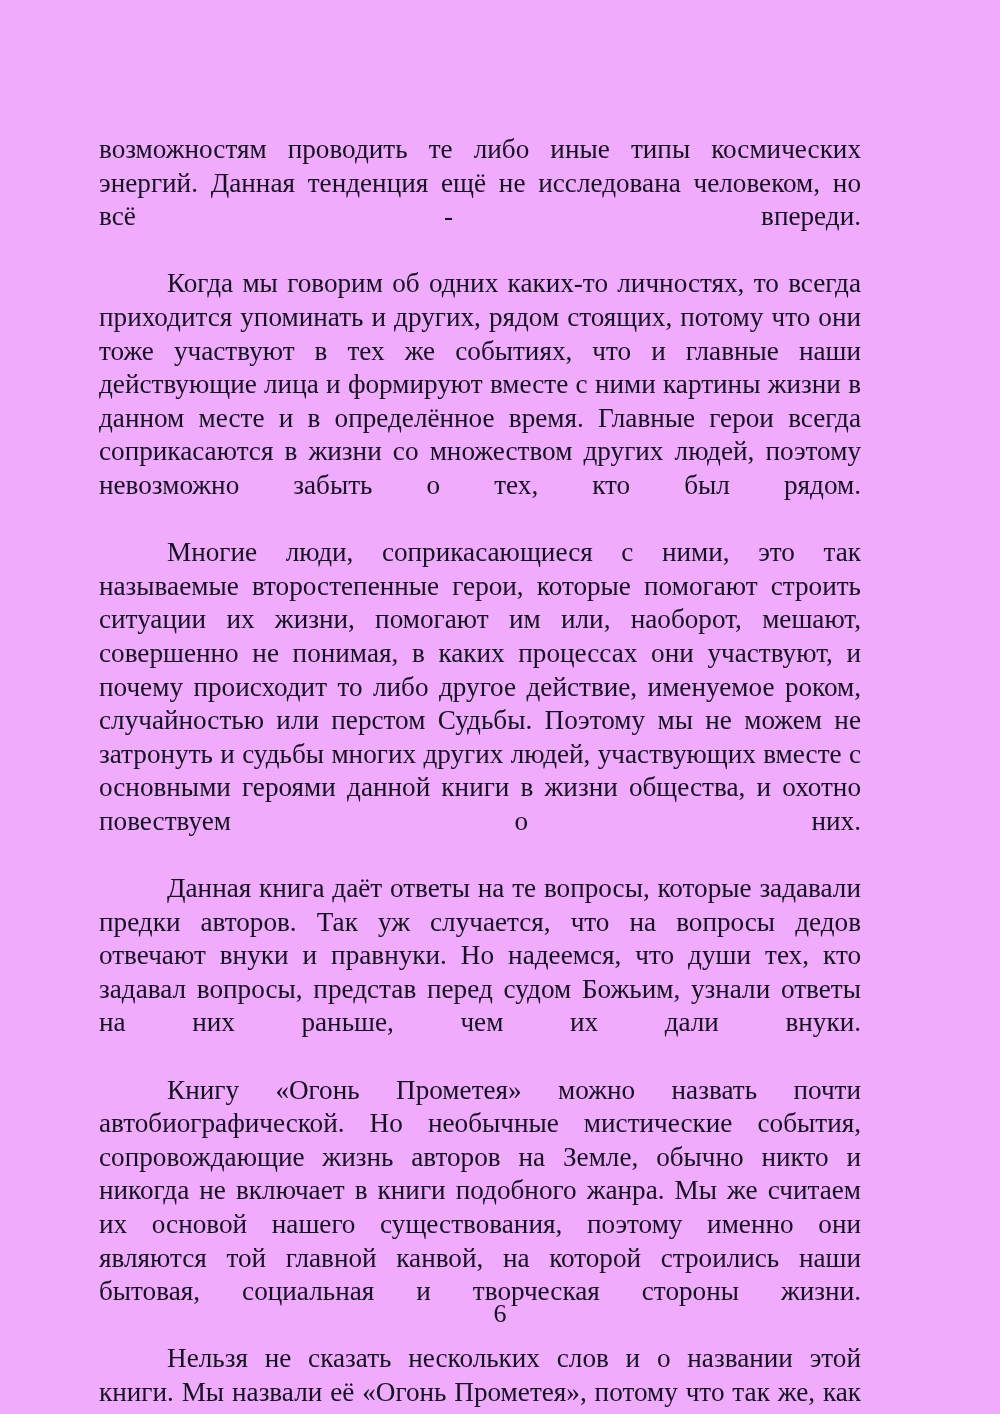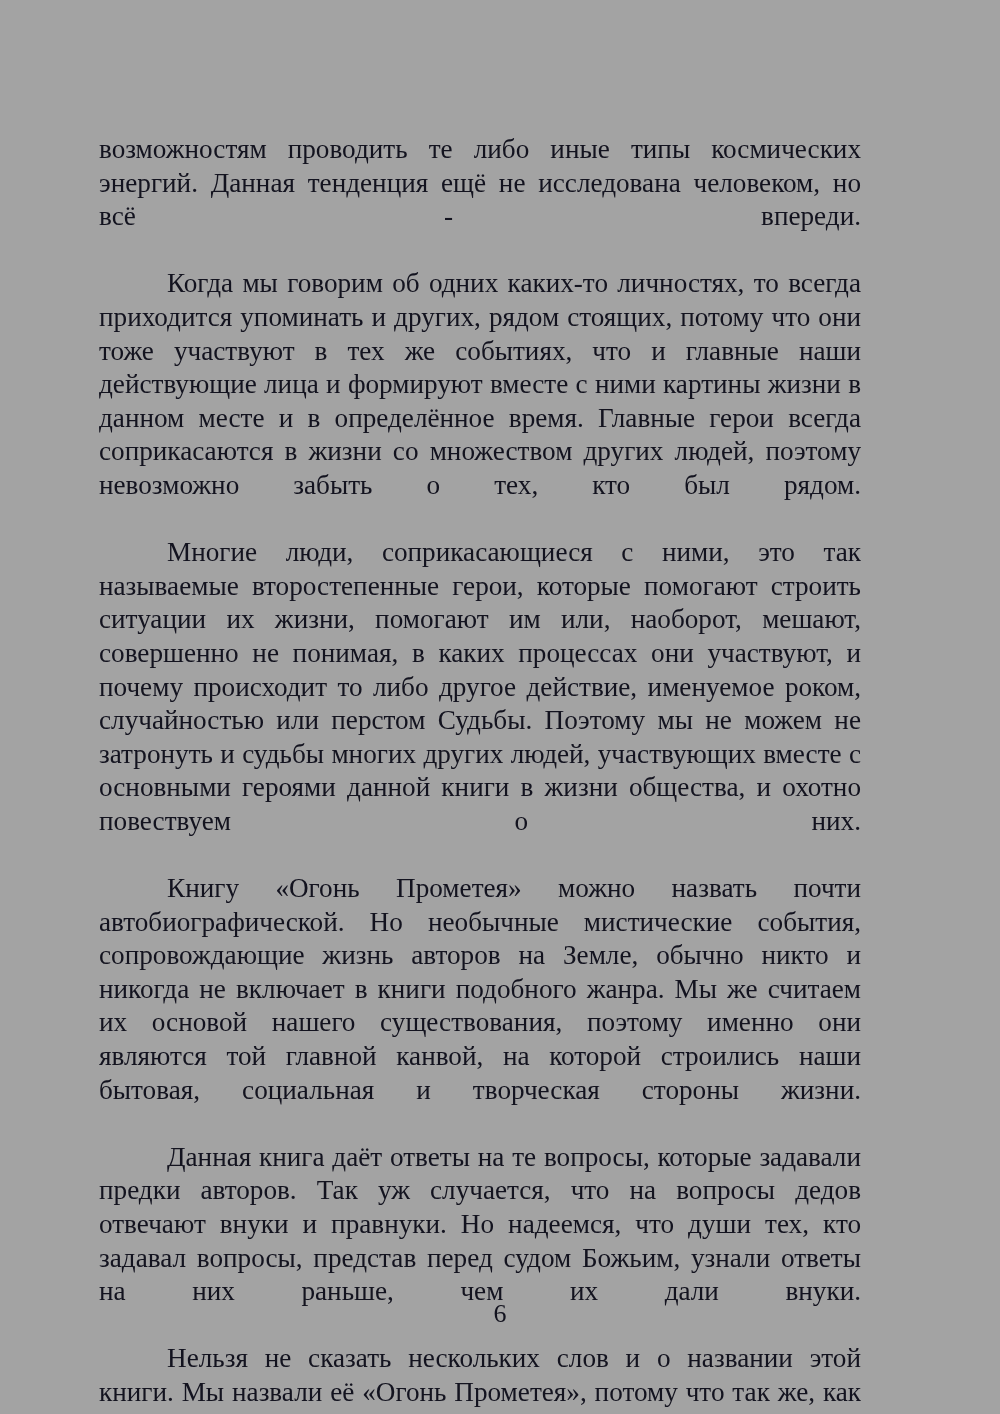--- a/index.html
+++ b/index.html
@@ -6,21 +6,21 @@
   html, body {
     margin: 0;
     padding: 0;
     background: #ffffff;
   }
 
   .page {
     position: relative;
     width: 1000px;
     height: 1414px;
-    background: #a3a3a3;
+    background: #f0abfc;
     overflow: hidden;
     box-sizing: border-box;
   }
 
   .text-block {
     position: absolute;
     left: 99px;
     top: 133px;
     width: 762px;
     font-family: "Liberation Serif", "DejaVu Serif", serif;
@@ -66,20 +66,20 @@
 </style>
 </head>
 <body>
 
 <div class="page">
 
   <div class="text-block">
     <p class="para no-indent">возможностям проводить те либо иные типы космических энергий. Данная тенденция ещё не исследована человеком, но всё - впереди.</p>
     <p class="para">Когда мы говорим об одних каких-то личностях, то всегда приходится упоминать и других, рядом стоящих, потому что они тоже участвуют в тех же событиях, что и главные наши действующие лица и формируют вместе с ними картины жизни в данном месте и в определённое время. Главные герои всегда соприкасаются в жизни со множеством других людей, поэтому невозможно забыть о тех, кто был рядом.</p>
     <p class="para">Многие люди, соприкасающиеся с ними, это так называемые второстепенные герои, которые помогают строить ситуации их жизни, помогают им или, наоборот, мешают, совершенно не понимая, в каких процессах они участвуют, и почему происходит то либо другое действие, именуемое роком, случайностью или перстом Судьбы. Поэтому мы не можем не затронуть и судьбы многих других людей, участвующих вместе с основными героями данной книги в жизни общества, и охотно повествуем о них.</p>
+    <p class="para">Данная книга даёт ответы на те вопросы, которые задавали предки авторов. Так уж случается, что на вопросы дедов отвечают внуки и правнуки. Но надеемся, что души  тех, кто задавал вопросы, представ перед судом Божьим, узнали ответы на них раньше, чем их дали внуки.</p>
     <p class="para">Книгу «Огонь Прометея» можно назвать почти автобиографической. Но необычные мистические события, сопровождающие жизнь авторов на Земле, обычно никто и никогда не включает в книги подобного жанра. Мы же считаем их основой нашего существования, поэтому именно они являются той главной канвой, на которой строились наши бытовая, социальная и творческая стороны жизни.</p>
-    <p class="para">Данная книга даёт ответы на те вопросы, которые задавали предки авторов. Так уж случается, что на вопросы дедов отвечают внуки и правнуки. Но надеемся, что души  тех, кто задавал вопросы, представ перед судом Божьим, узнали ответы на них раньше, чем их дали внуки.</p>
     <p class="para">Нельзя не сказать нескольких слов и о названии этой книги. Мы назвали её «Огонь Прометея», потому что так же, как и Прометей дал людям огонь, позволивший им подняться</p>
   </div>
 
   <div class="page-number">6</div>
 
 </div>
 
 </body></html>

